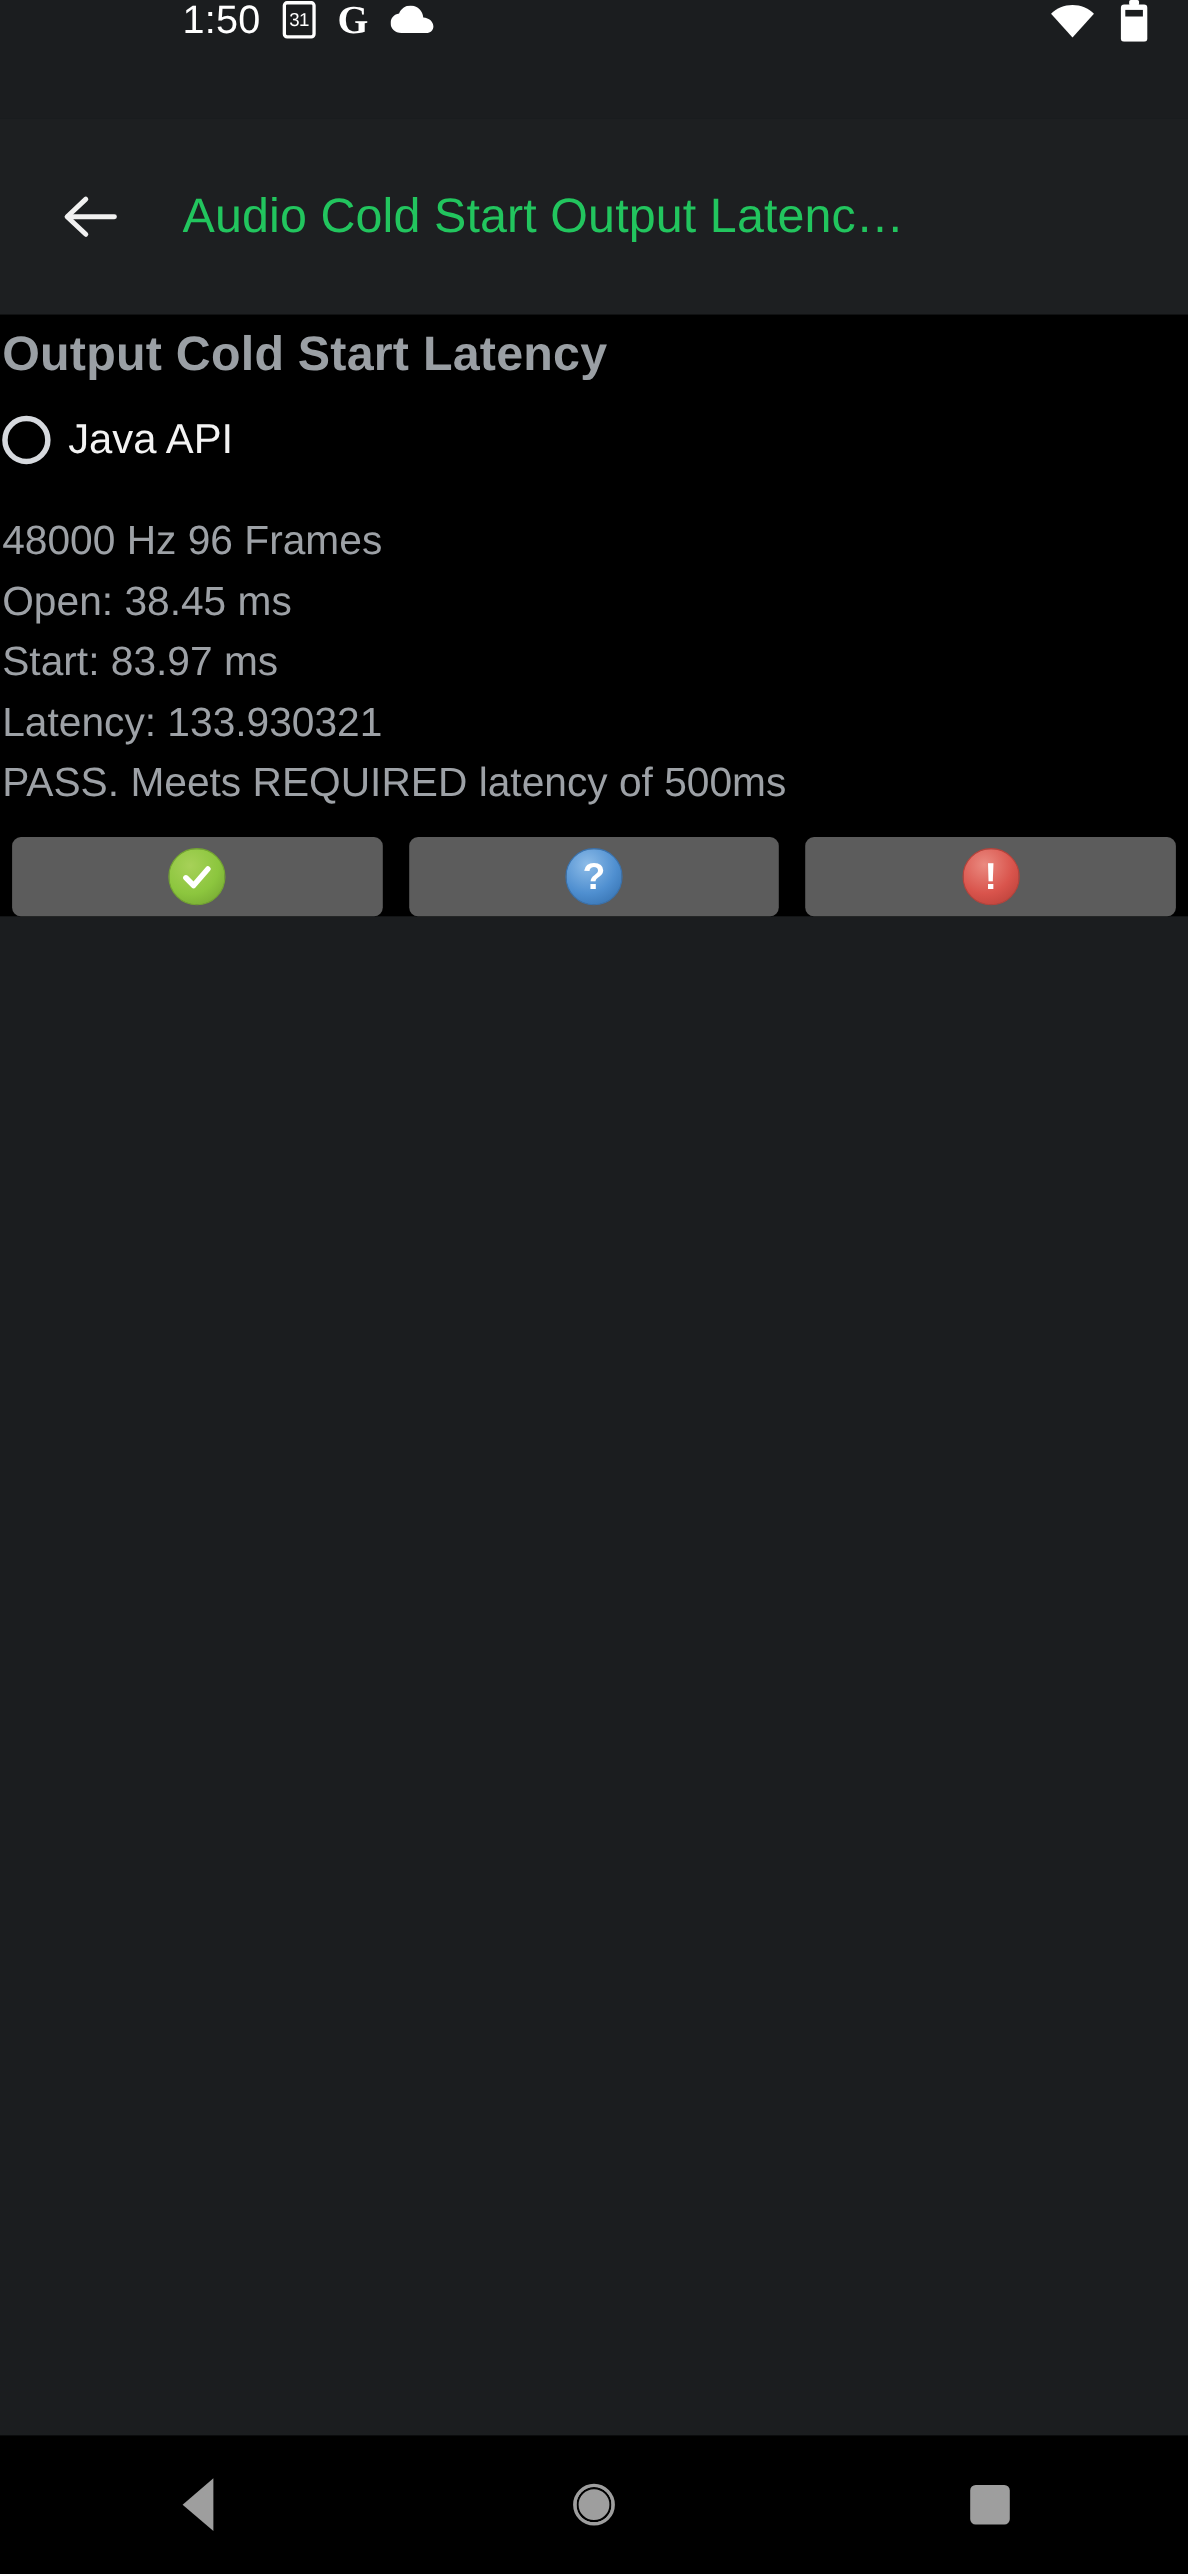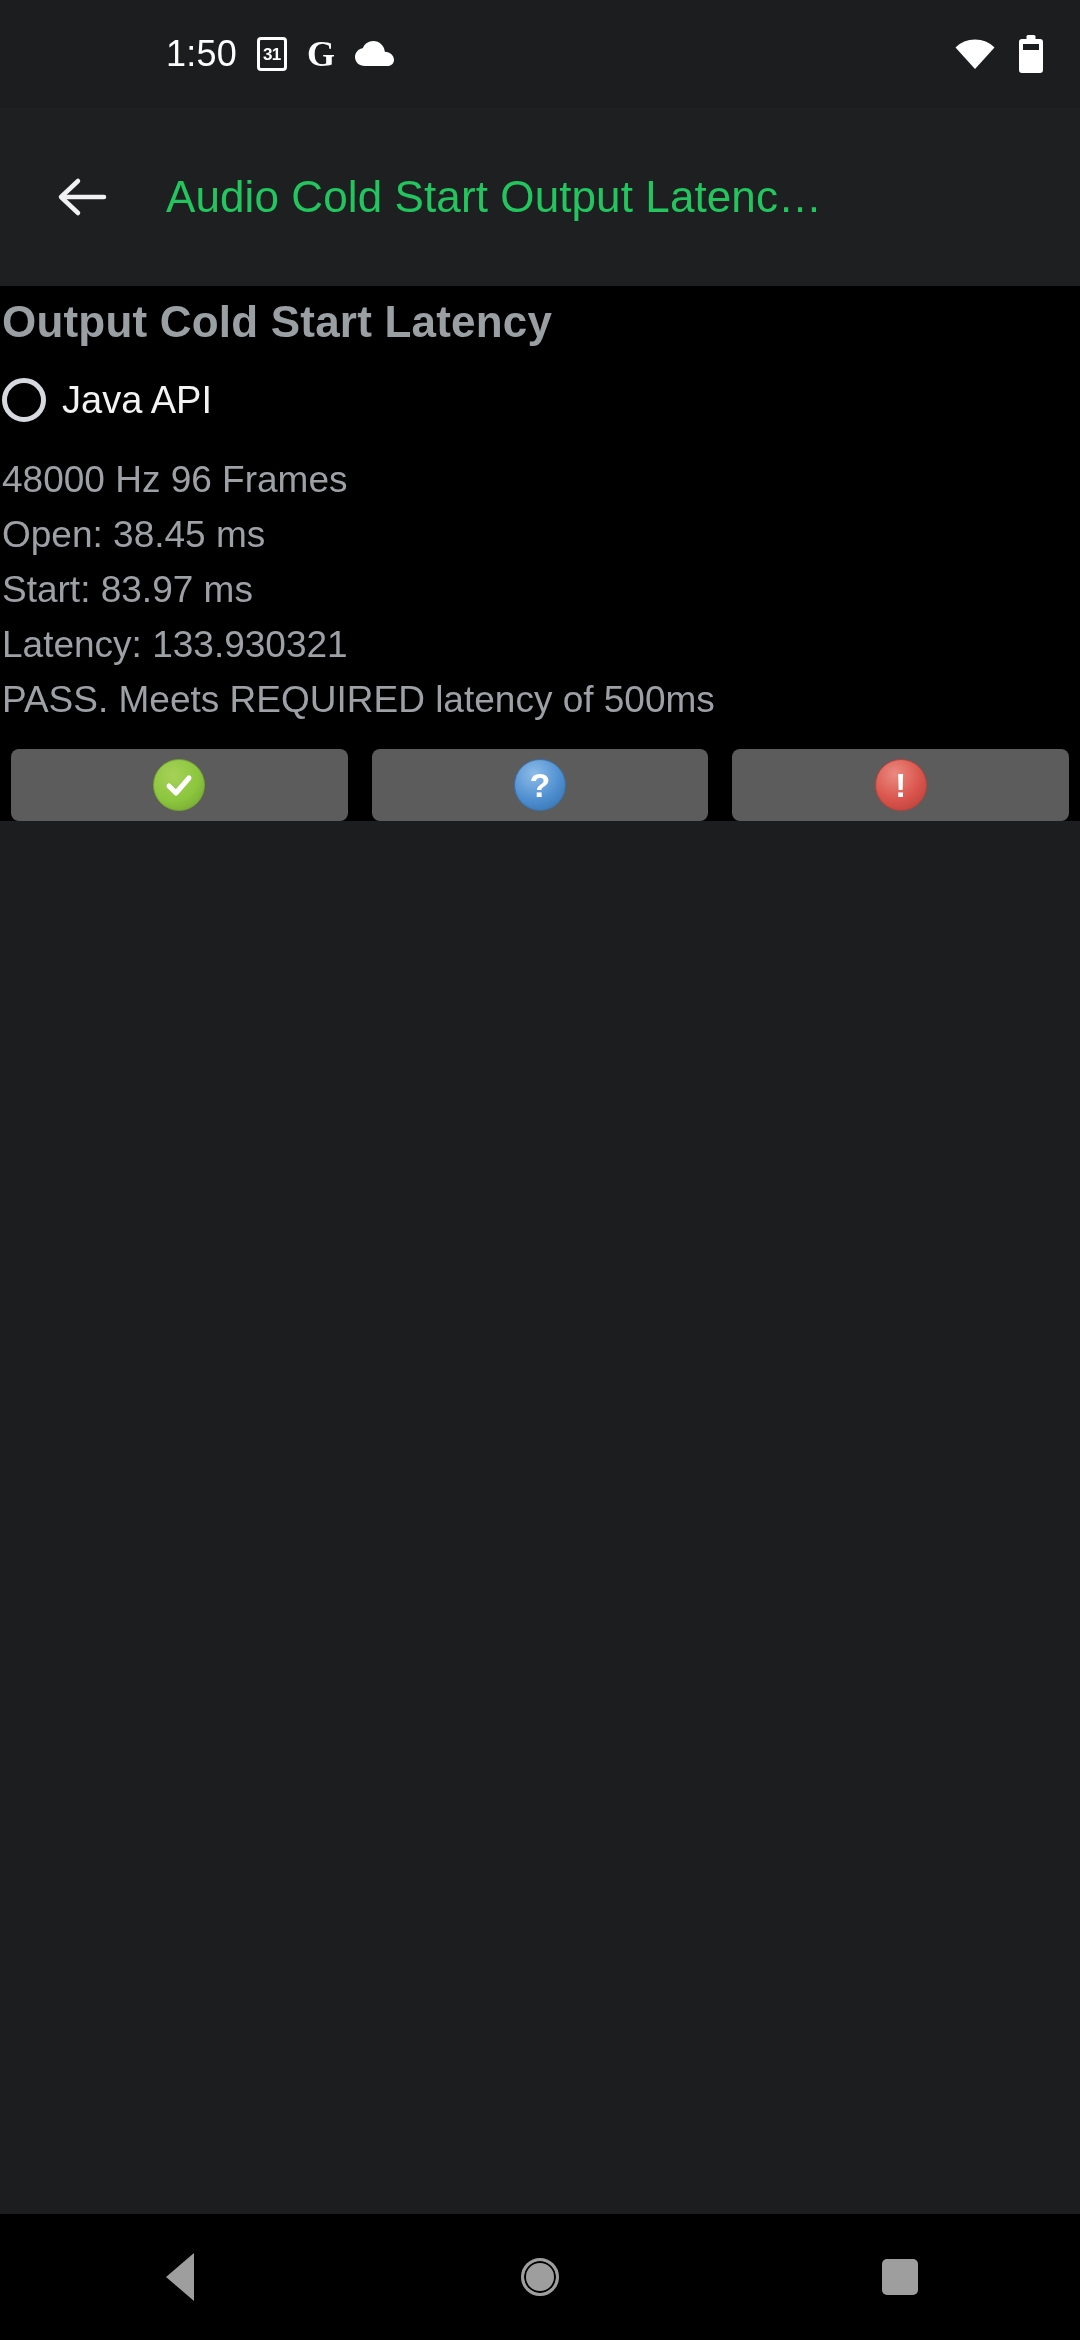--- a/index.html
+++ b/index.html
@@ -20,21 +20,21 @@
   }
 
   
   .status-bar {
     position: absolute;
     top: 0; left: 0;
     width: 1080px;
     height: 108px;
     background: #1b1d1f;
     display: flex;
-    align-items: center;
+    align-items: flex-start;
     box-sizing: border-box;
     padding: 0 36px 0 0;
   }
   .status-left {
     display: flex;
     align-items: center;
     margin-left: 166px;
     gap: 20px;
   }
   .status-clock {
@@ -54,21 +54,21 @@
     width: 30px;
     height: 34px;
     border: 3px solid #ffffff;
     border-radius: 4px;
     box-sizing: border-box;
     display: flex;
     align-items: center;
     justify-content: center;
     color: #ffffff;
     font-size: 17px;
-    font-weight: bold;
+    font-weight: normal;
     line-height: 1;
     letter-spacing: -0.5px;
   }
   .icon-g {
     color: #ffffff;
     font-size: 36px;
     font-weight: bold;
     line-height: 1;
     font-family: "Liberation Serif", serif;
   }
@@ -196,21 +196,21 @@
     color: #ffffff;
   }
   .mbtn.disabled {
     background: #2b2d2f;
     color: #7c7f82;
     cursor: default;
   }
 
   
   .results {
-    margin-top: 30px;
+    margin-top: 42px;
     padding-left: 2px;
   }
   .result-line {
     color: #9da1a6;
     font-size: 37px;
     line-height: 55px;
     white-space: nowrap;
   }
 
   

